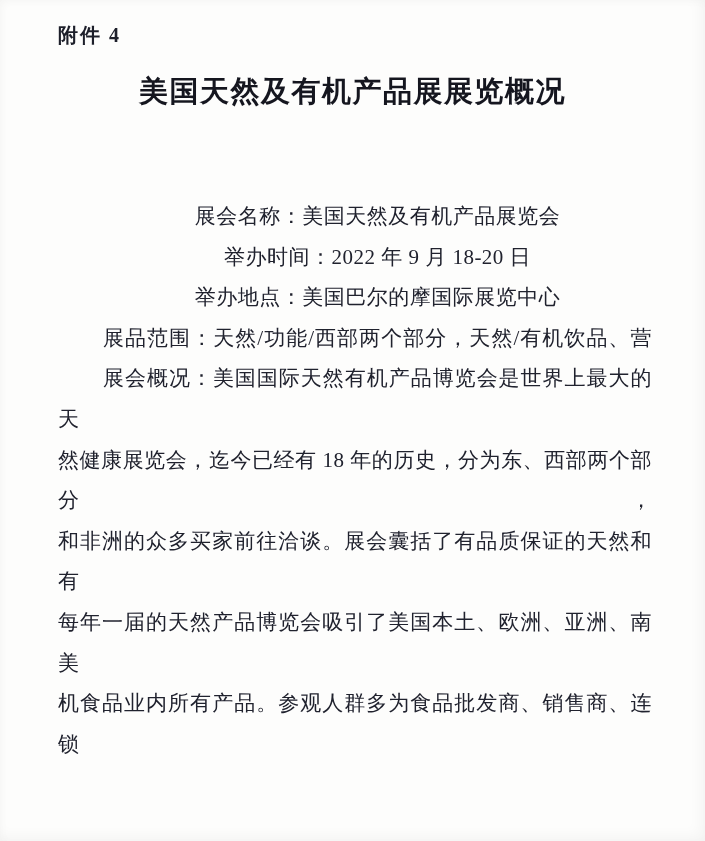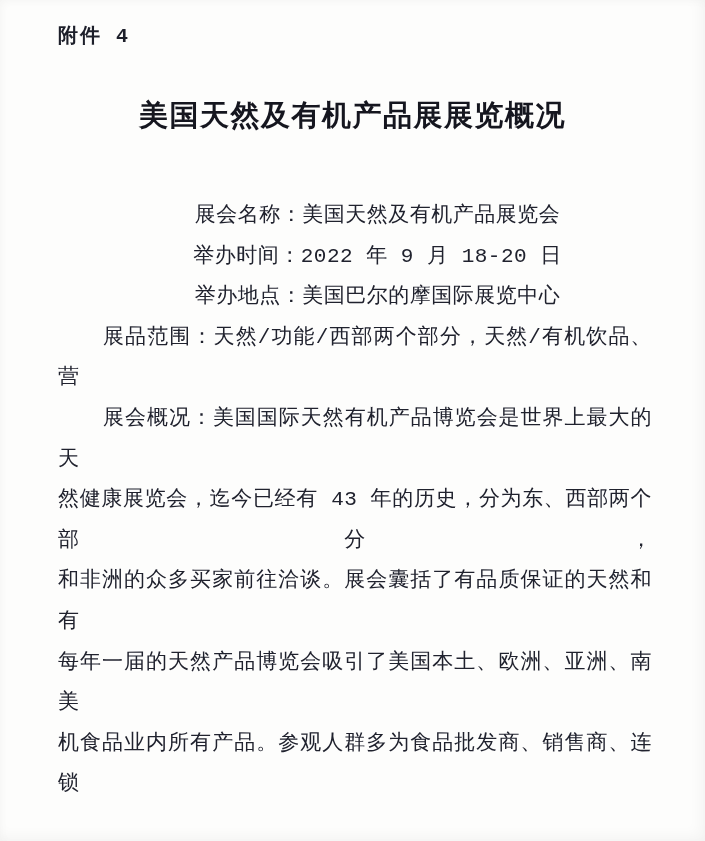--- a/index.html
+++ b/index.html
@@ -6,21 +6,21 @@
     margin: 0;
     padding: 0;
     background: #ffffff;
   }
   .page {
     position: relative;
     width: 705px;
     height: 841px;
     background: #fdfdfc;
     overflow: hidden;
-    font-family: Liberation Mono, monospace;
+    font-family: Liberation Serif, serif;
     color: #1d1f2a;
   }
   
   .page::after {
     content: "";
     position: absolute;
     inset: 0;
     pointer-events: none;
     box-shadow: inset -4px -4px 14px rgba(0,0,0,0.04), inset 2px 2px 10px rgba(0,0,0,0.02);
   }
@@ -38,21 +38,20 @@
     position: absolute;
     top: 72px;
     left: 0;
     width: 100%;
     text-align: center;
     font-size: 29px;
     font-weight: bold;
     letter-spacing: 1.5px;
     color: #15161f;
     white-space: nowrap;
-    margin-top: 24px;
   }
   .content {
     position: absolute;
     left: 58px;
     top: 196px;
     width: 594px;
     font-size: 21px;
     line-height: 40.6px;
     letter-spacing: 0.5px;
     color: #20222e;
@@ -78,20 +77,20 @@
   <div class="attachment-label">附件 4</div>
 
   <div class="doc-title">美国天然及有机产品展展览概况</div>
 
   <div class="content">
     <div class="line indent">展会名称：美国天然及有机产品展览会</div>
     <div class="line indent">举办时间：2022 年 9 月 18-20 日</div>
     <div class="line indent">举办地点：美国巴尔的摩国际展览中心</div>
     <div class="line indent justify">展品范围：天然/功能/西部两个部分，天然/有机饮品、营</div>
     <div class="line indent justify">展会概况：美国国际天然有机产品博览会是世界上最大的天</div>
-    <div class="line justify">然健康展览会，迄今已经有 43 年的历史，分为东、西部两个部分，</div>
+    <div class="line justify">然健康展览会，迄今已经有 18 年的历史，分为东、西部两个部分，</div>
     <div class="line justify">和非洲的众多买家前往洽谈。展会囊括了有品质保证的天然和有</div>
     <div class="line justify">每年一届的天然产品博览会吸引了美国本土、欧洲、亚洲、南美</div>
     <div class="line justify">机食品业内所有产品。参观人群多为食品批发商、销售商、连锁</div>
 
   </div>
 
 </div>
 
 </body></html>

